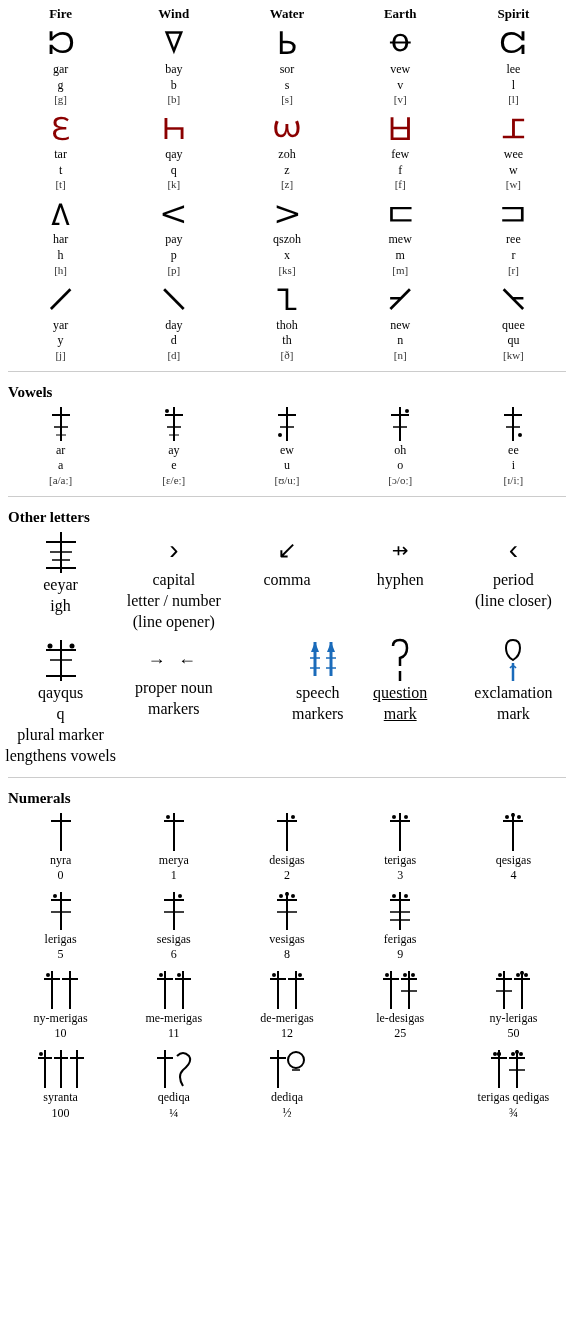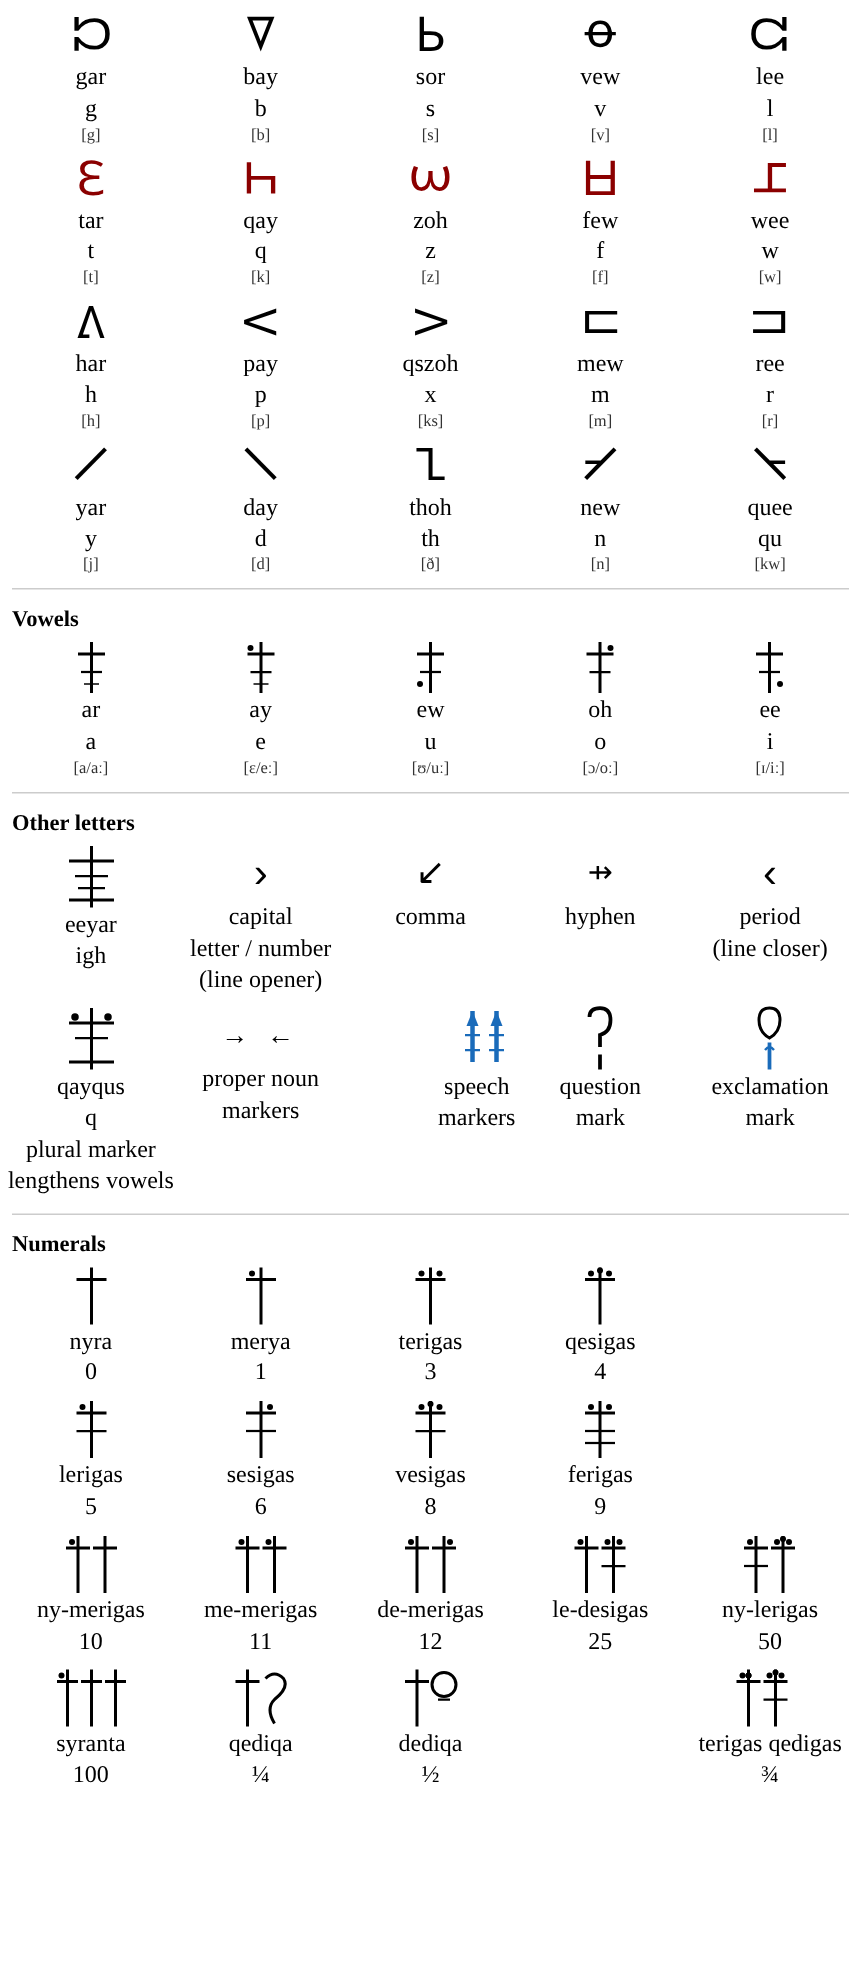--- a/index.html
+++ b/index.html
@@ -37,21 +37,21 @@
     }
     .glyph {
       font-size: 28px;
       line-height: 1.1;
       min-height: 36px;
       display: flex;
       align-items: center;
       justify-content: center;
     }
     .romanization {
-      font-size: 16px;
+      font-size: 12px;
       line-height: 1.3;
     }
     .phonetic {
       font-size: 11px;
       color: #333;
     }
     .divider {
       border: none;
       border-top: 1px solid #ccc;
       margin: 6px 8px;
@@ -76,20 +76,27 @@
       line-height: 1.3;
     }
   </style>
 </head>
 <body>
 
 <div style="padding: 4px 0;">
 
   <div>
 
+    <div class="grid">
+      <div class="col-header">Fire</div>
+      <div class="col-header">Wind</div>
+      <div class="col-header">Water</div>
+      <div class="col-header">Earth</div>
+      <div class="col-header">Spirit</div>
+    </div>
 
     <div class="grid">
       <div class="cell">
         <div class="glyph" style="font-size:32px;">𝈀</div>
         <div class="romanization">gar<br>g</div>
         <div class="phonetic">[g]</div>
       </div>
       <div class="cell">
         <div class="glyph" style="font-size:32px;">𝈔</div>
         <div class="romanization">bay<br>b</div>
@@ -344,21 +351,21 @@
             <line x1="8" y1="30" x2="18" y2="30" stroke="#1a6bba" stroke-width="1.5"></line>
             <line x1="29" y1="4" x2="29" y2="38" stroke="#1a6bba" stroke-width="3"></line>
             <polygon points="29,4 25,14 33,14" fill="#1a6bba"></polygon>
             <line x1="24" y1="20" x2="34" y2="20" stroke="#1a6bba" stroke-width="1.5"></line>
             <line x1="24" y1="30" x2="34" y2="30" stroke="#1a6bba" stroke-width="1.5"></line>
           </svg>
         </div>
         <div class="other-label">speech<br>markers</div>
       </div>
 
-      <div class="other-cell" style="min-height:110px;">
+      <div class="other-cell" style="min-height:110px;text-decoration:underline;">
         <div class="other-glyph">
           <svg width="30" height="45" viewBox="0 0 30 45">
             <path d="M8,8 Q8,2 15,2 Q22,2 22,10 Q22,18 15,20 L15,28" stroke="black" stroke-width="2.5" fill="none"></path>
             <line x1="15" y1="33" x2="15" y2="43" stroke="black" stroke-width="2.5"></line>
           </svg>
         </div>
         <div class="other-label">question<br>mark</div>
       </div>
 
       <div class="other-cell" style="min-height:110px;">
@@ -392,20 +399,30 @@
       </div>
       <div class="cell">
         <div class="glyph">
           <svg width="32" height="42" viewBox="0 0 32 42">
             <line x1="16" y1="2" x2="16" y2="40" stroke="black" stroke-width="2"></line>
             <line x1="6" y1="10" x2="26" y2="10" stroke="black" stroke-width="2"></line>
             <circle cx="10" cy="6" r="2" fill="black"></circle>
           </svg>
         </div>
         <div class="romanization">merya<br>1</div>
+      </div>
+      <div class="cell">
+        <div class="glyph">
+          <svg width="32" height="42" viewBox="0 0 32 42">
+            <line x1="16" y1="2" x2="16" y2="40" stroke="black" stroke-width="2"></line>
+            <line x1="6" y1="10" x2="26" y2="10" stroke="black" stroke-width="2"></line>
+            <circle cx="22" cy="6" r="2" fill="black"></circle>
+          </svg>
+        </div>
+        <div class="romanization">desigas<br>2</div>
       </div>
       <div class="cell">
         <div class="glyph">
           <svg width="32" height="42" viewBox="0 0 32 42">
             <line x1="16" y1="2" x2="16" y2="40" stroke="black" stroke-width="2"></line>
             <line x1="6" y1="10" x2="26" y2="10" stroke="black" stroke-width="2"></line>
             <circle cx="10" cy="6" r="2" fill="black"></circle>
             <circle cx="22" cy="6" r="2" fill="black"></circle>
           </svg>
         </div>

